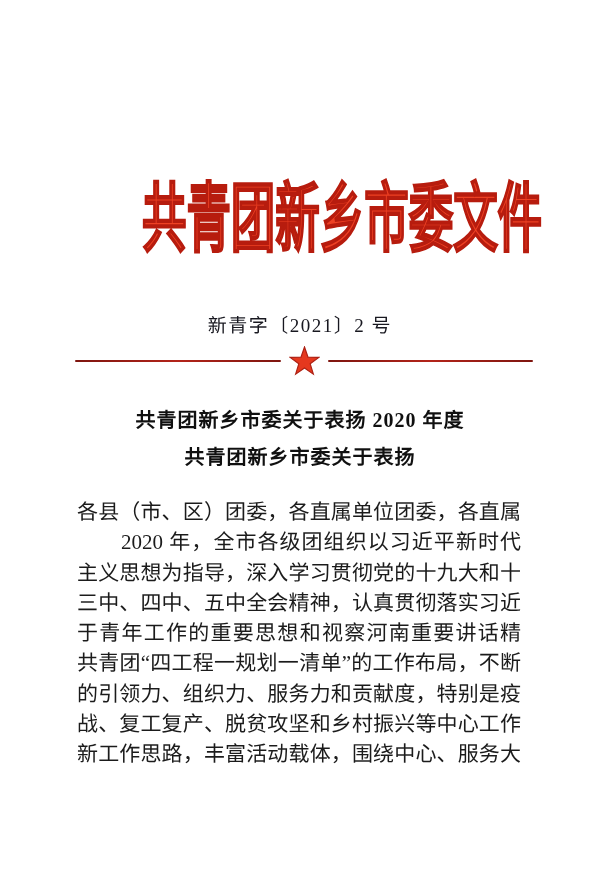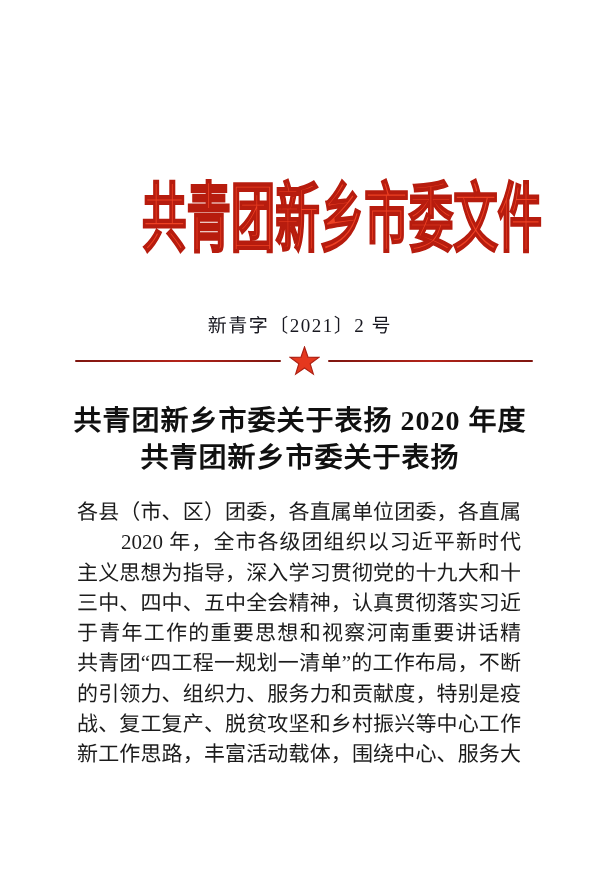--- a/index.html
+++ b/index.html
@@ -58,21 +58,21 @@
   .rule-star {
     flex: 0 0 auto;
     margin: 0 8px;
     display: block;
   }
   
   .doc-title {
     position: absolute;
     top: 402px; left: 0; width: 600px;
     text-align: center;
-    font-size: 28px;
+    font-size: 20px;
     font-weight: bold;
     line-height: 37px;
     letter-spacing: 1px;
     color: #101010;
   }
   
   .body-block {
     position: absolute;
     top: 497px; left: 77px; width: 444px;
     font-size: 21px;

